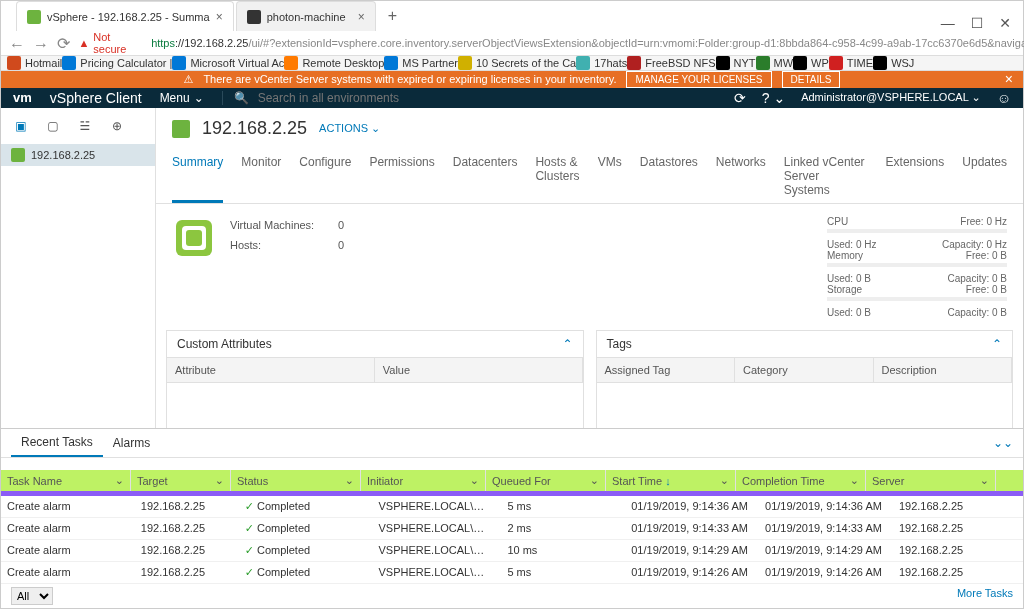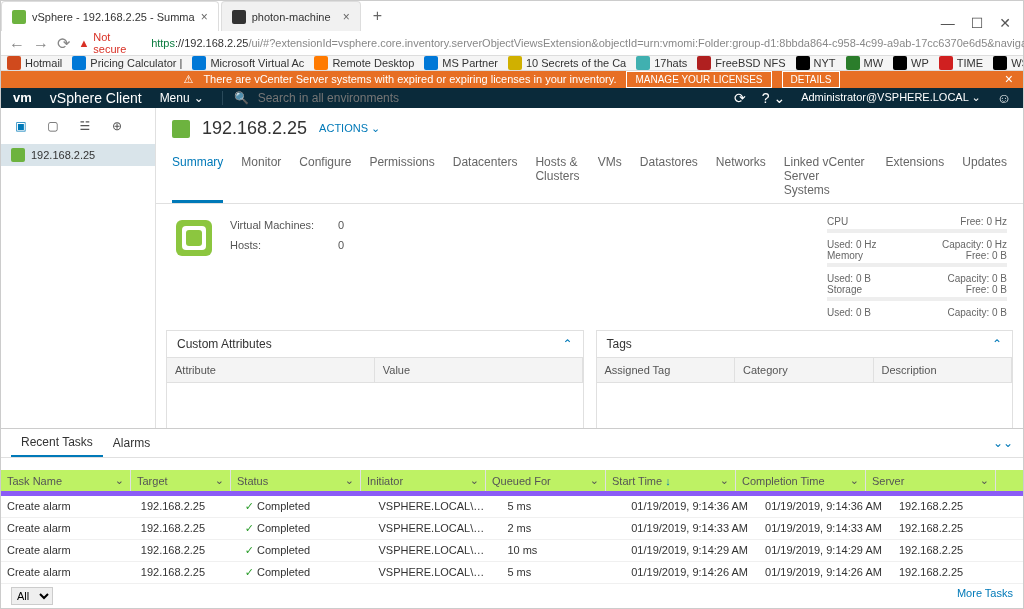--- a/index.html
+++ b/index.html
@@ -1,41 +1,41 @@
 <!DOCTYPE html>
 <html><head>
 <meta charset="utf-8">
 <style>
 * { box-sizing: border-box; margin: 0; padding: 0; }
 body { font-family: Arial, sans-serif; font-size: 12px; color: #333; background: #f7f7f7; overflow: hidden; width: 1024px; height: 609px; }
 
 
 .chrome-frame { display: flex; flex-direction: column; height: 100%; background: #fff; border: 1px solid #ccc; }
-.title-bar { height: 30px; background: #fff; display: flex; align-items: flex-end; padding-left: 0; }
+.title-bar { height: 30px; background: #fff; display: flex; align-items: flex-end; padding-left: 15px; }
 .tabs-strip { display: flex; gap: 2px; flex: 1; }
 .win-controls { display: flex; align-items: center; gap: 16px; padding-right: 12px; font-size: 14px; color: #555; }
 .win-btn { cursor: pointer; }
 .tab { display: flex; align-items: center; gap: 6px; padding: 6px 10px; background: #f1f1f1; border: 1px solid #ddd; border-bottom: none; border-radius: 4px 4px 0 0; font-size: 11px; min-width: 140px; }
 .tab.active { background: #fff; }
 .tab-favicon { width: 14px; height: 14px; background: #6db33f; border-radius: 2px; }
 .tab-favicon.dark { background: #333; }
 .tab-close { margin-left: auto; font-size: 12px; color: #666; }
 .new-tab { padding: 6px 10px; font-size: 16px; color: #666; }
 
 .addr-row { height: 32px; display: flex; align-items: center; padding: 0 8px; gap: 8px; border-bottom: 1px solid #ddd; }
 .nav-icon { font-size: 16px; color: #888; cursor: pointer; }
 .addr-bar { flex:1; display: flex; align-items: center; gap: 6px; font-size: 11px; }
 .not-secure { color: #d93025; display: flex; align-items: center; gap: 4px; }
 .url { color: #333; white-space: nowrap; overflow: hidden; text-overflow: ellipsis; }
 .url .host { color: #333; }
 .url .path { color: #888; }
 .url .https { color: #0a7b3e; }
 
 
-.bookmarks { height: 28px; background: #f5f5f5; border-bottom: 1px solid #ddd; display: flex; align-items: center; padding: 0 6px; gap: 10px; overflow: hidden; }
+.bookmarks { height: 28px; background: #f5f5f5; border-bottom: 1px solid #ddd; display: flex; align-items: center; padding: 0 6px; overflow: hidden; }
 .bookmark { display: flex; align-items: center; gap: 4px; font-size: 11px; color: #333; white-space: nowrap; cursor: pointer; }
 .bm-ico { width: 14px; height: 14px; border-radius: 2px; }
 
 
 .license-warn { height: 24px; background: #e76f24; color: #fff; display: flex; align-items: center; justify-content: center; gap: 10px; font-size: 11px; position: relative; }
 .warn-btn { border: 1px solid #fff; padding: 2px 8px; font-size: 10px; color: #fff; }
 .warn-close { position: absolute; right: 10px; font-size: 14px; cursor: pointer; }
 
 
 .vsphere-hdr { height: 40px; background: #0a2a3a; color: #fff; display: flex; align-items: center; padding: 0 12px; gap: 18px; }

